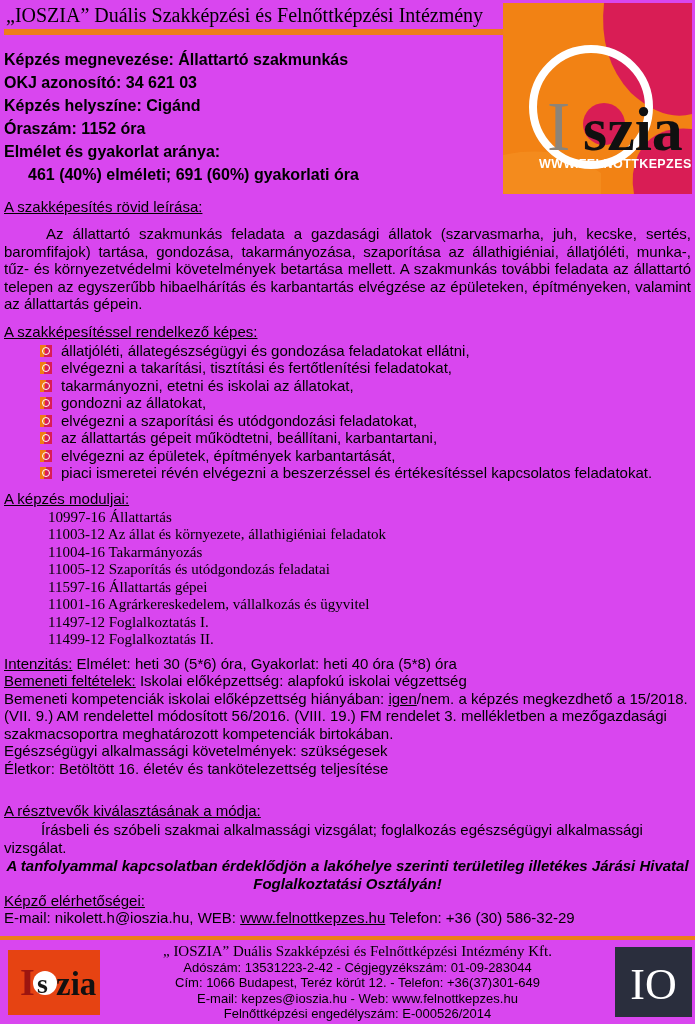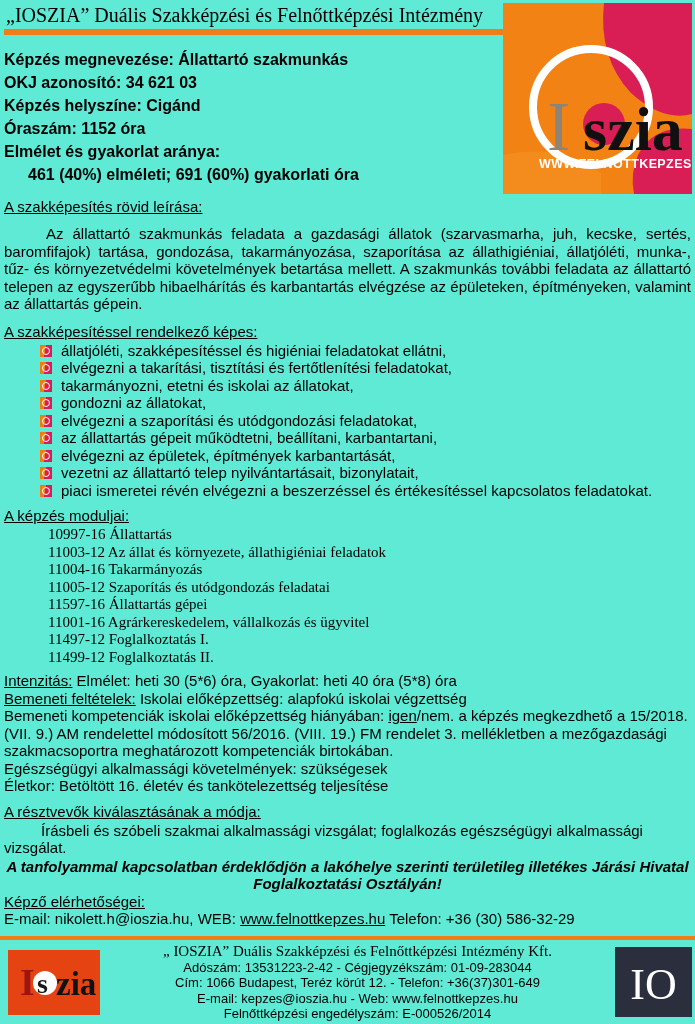--- a/index.html
+++ b/index.html
@@ -1,18 +1,18 @@
 <!DOCTYPE html>
 <html><head>
 <meta charset="utf-8">
 <style>
   html,body { margin:0; padding:0; background:#888; }
   .page {
     position:relative; width:695px; height:1024px; margin:0 auto;
-    background:#5eead4; color:#000;
+    background:#d946ef; color:#000;
     font-family:"Liberation Sans", sans-serif; font-size:15px;
     overflow:hidden;
   }
   .content { padding:0 4px; }
 
   
   .header-title {
     font-family:"Liberation Serif", serif;
     font-size:20px; padding:3px 0 1px 2px; line-height:24px;
   }
@@ -97,28 +97,27 @@
       <div>Óraszám: 1152 óra</div>
       <div>Elmélet és gyakorlat aránya:</div>
       <div class="indent">461 (40%) elméleti; 691 (60%) gyakorlati óra</div>
     </div>
 
     <div class="sec-heading">A szakképesítés rövid leírása:</div>
     <div class="para">Az állattartó szakmunkás feladata a gazdasági állatok (szarvasmarha, juh, kecske, sertés, baromfifajok) tartása, gondozása, takarmányozása, szaporítása az állathigiéniai, állatjóléti, munka-, tűz- és környezetvédelmi követelmények betartása mellett. A szakmunkás további feladata az állattartó telepen az egyszerűbb hibaelhárítás és karbantartás elvégzése az épületeken, építményeken, valamint az állattartás gépein.</div>
 
     <div class="sec-heading" style="margin-top:10px;">A szakképesítéssel rendelkező képes:</div>
     <ul class="bullets">
-      <li><span class="blt"></span><span>állatjóléti, szakképesítéssel és higiéniai feladatokat ellátni,</span></li>
+      <li><span class="blt"></span><span>állatjóléti, állategészségügyi és gondozása feladatokat ellátni,</span></li>
       <li><span class="blt"></span><span>elvégezni a takarítási, tisztítási és fertőtlenítési feladatokat,</span></li>
       <li><span class="blt"></span><span>takarmányozni, etetni és iskolai az állatokat,</span></li>
       <li><span class="blt"></span><span>gondozni az állatokat,</span></li>
       <li><span class="blt"></span><span>elvégezni a szaporítási és utódgondozási feladatokat,</span></li>
       <li><span class="blt"></span><span>az állattartás gépeit működtetni, beállítani, karbantartani,</span></li>
       <li><span class="blt"></span><span>elvégezni az épületek, építmények karbantartását,</span></li>
-      <li><span class="blt"></span><span>vezetni az állattartó telep nyilvántartásait, bizonylatait,</span></li>
       <li><span class="blt"></span><span>piaci ismeretei révén elvégezni a beszerzéssel és értékesítéssel kapcsolatos feladatokat.</span></li>
     </ul>
 
     <div class="sec-heading" style="margin-top:8px;">A képzés moduljai:</div>
     <ul class="plain">
       <li>10997-16 Állattartás</li>
       <li>11003-12 Az állat és környezete, állathigiéniai feladatok</li>
       <li>11004-16 Takarmányozás</li>
       <li>11005-12 Szaporítás és utódgondozás feladatai</li>
       <li>11597-16 Állattartás gépei</li>
@@ -128,21 +127,21 @@
     </ul>
 
     <div class="details">
       <div class="detail-line"><span class="u">Intenzitás:</span><span> Elmélet: heti 30 (5*6) óra, Gyakorlat: heti 40 óra (5*8) óra</span></div>
       <div class="detail-line"><span class="u">Bemeneti feltételek:</span><span> Iskolai előképzettség: alapfokú iskolai végzettség</span></div>
       <div class="detail-line"><span>Bemeneti kompetenciák iskolai előképzettség hiányában: </span><span class="u">igen</span><span>/nem. a képzés megkezdhető a 15/2018. (VII. 9.) AM rendelettel módosított 56/2016. (VIII. 19.) FM rendelet 3. mellékletben a mezőgazdasági szakmacsoportra meghatározott kompetenciák birtokában.</span></div>
       <div class="detail-line">Egészségügyi alkalmassági követelmények: szükségesek</div>
       <div class="detail-line">Életkor: Betöltött 16. életév és tankötelezettség teljesítése</div>
     </div>
 
-    <div class="sec-heading" style="margin-top:8px;">A résztvevők kiválasztásának a módja:</div>
+    <div class="sec-heading" style="margin-top:25px;">A résztvevők kiválasztásának a módja:</div>
     <div class="sel-para">Írásbeli és szóbeli szakmai alkalmassági vizsgálat; foglalkozás egészségügyi alkalmassági vizsgálat.</div>
     <div class="notice">A tanfolyammal kapcsolatban érdeklődjön a lakóhelye szerinti területileg illetékes Járási Hivatal Foglalkoztatási Osztályán!</div>
 
     <div class="sec-heading" style="margin-top:0;">Képző elérhetőségei:</div>
     <div class="contact-line"><span>E-mail: </span><a class="doc-plain">nikolett.h@ioszia.hu</a><span>, WEB: </span><a class="doc-link">www.felnottkepzes.hu</a><span> Telefon: +36 (30) 586-32-29</span></div>
   </div>
 
   <div class="footer">
     <div class="footer-rule"></div>
     <div class="footer-body">

